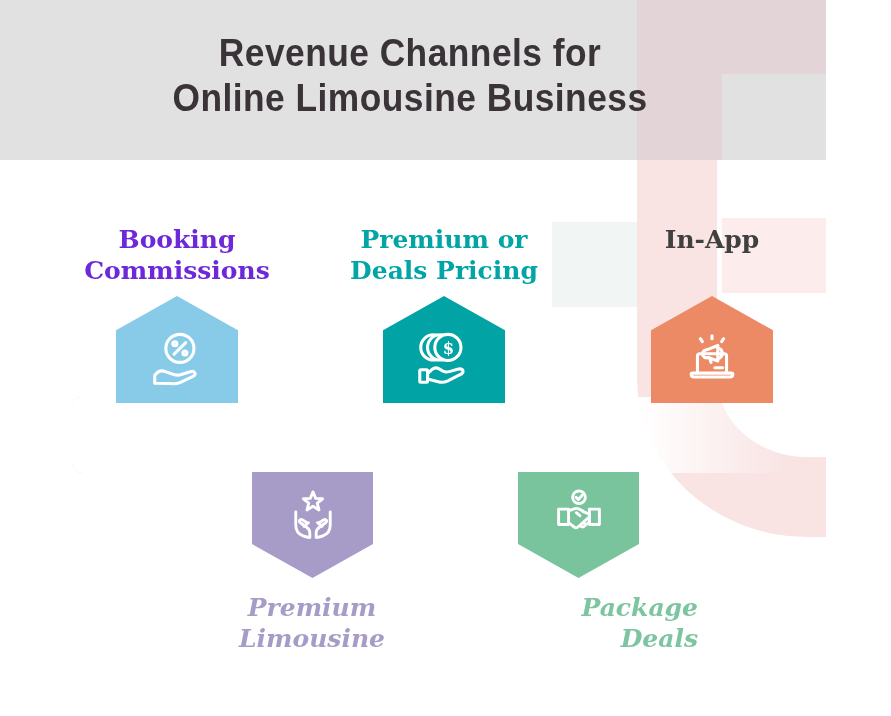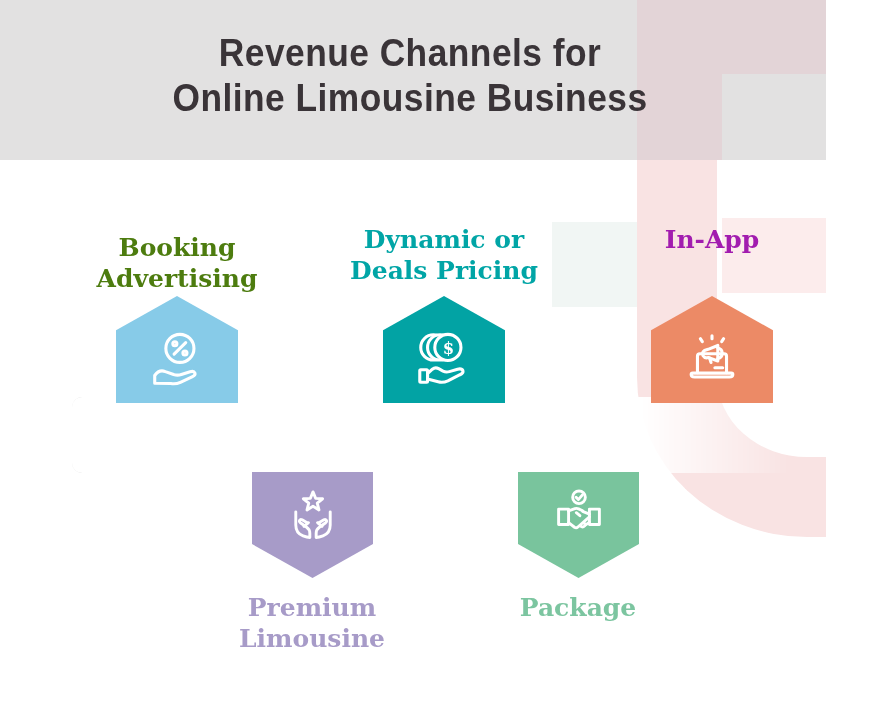--- a/index.html
+++ b/index.html
@@ -50,21 +50,21 @@
   .pent svg { position:absolute; left:50%; transform:translateX(-50%); }
   .pent.up svg   { top:33px;  width:62px; height:62px; }
   .pent.down svg { top:14px;  width:58px; height:58px; }
 
   
   .lbl {
     position:absolute; width:240px; text-align:center; z-index:3;
     font-family:"DejaVu Serif", serif; font-weight:bold;
     font-size:25px; line-height:31px;
   }
-  .lbl.top { top:224px; } .lbl.bottom { top:592px; }
+  .lbl.top { top:224px; } .lbl.bottom { top:592px;font-style:italic; }
   .t1 { left:57px; } .t2 { left:324px; } .t3 { left:592px; }
   .b4 { left:192px; } .b5 { left:458px; }
 
   svg .stroke { fill:none; stroke:#ffffff; stroke-width:3.2;
                 stroke-linecap:round; stroke-linejoin:round; }
   svg .coin   { fill:currentColor; stroke:#ffffff; stroke-width:3.2; }
 </style>
 </head>
 <body>
 
@@ -78,29 +78,29 @@
   <div class="abs decor tile-pale-pink"></div>
   <div class="abs decor decor-ring"></div>
 
   <div class="abs title">
     <div>Revenue Channels for</div>
     <div>Online Limousine Business</div>
   </div>
 
   <div class="abs bar"></div>
 
-  <div class="lbl top t1" style="color: #4d7c0f; margin-top: 8px;">
+  <div class="lbl top t1" style="color: #6d28d9;">
     <div>Booking</div>
-    <div>Advertising</div>
+    <div>Commissions</div>
   </div>
   <div class="lbl top t2" style="color: rgb(1, 165, 166);">
-    <div>Dynamic or</div>
+    <div>Premium or</div>
     <div>Deals Pricing</div>
   </div>
-  <div class="lbl top t3" style="color: #a21caf;">
+  <div class="lbl top t3" style="color: #404040;">
     <div>In-App</div>
   </div>
 
   <div class="pent up c1" style="background-color: rgb(135, 203, 232); color: rgb(135, 203, 232);">
     <svg viewBox="0 0 64 64">
       <circle class="stroke" cx="35" cy="20" r="14.5"></circle>
       <line class="stroke" x1="29" y1="26" x2="41" y2="14"></line>
       <circle class="stroke" cx="29.8" cy="15.2" r="2.1"></circle>
       <circle class="stroke" cx="40.2" cy="24.8" r="2.1"></circle>
       <path class="stroke" d="M9 56 L9 48 Q13.5 41.5 20 44 L28.5 47 Q32.5 48.2 36.5 47 L45.5 44.2 Q49.5 43 50.5 45.4 Q51.3 47.6 47.5 49.4 L35.5 55 Q30.5 57.3 25.5 56.2 Z"></path>
@@ -158,17 +158,18 @@
       <path class="stroke" d="M33.5 44 Q36 46.2 38 44.2 L39.5 42.5"></path>
       <path class="stroke" d="M37.5 41 Q40 43.2 42 41.2 L43.2 39.8"></path>
       <path class="stroke" d="M29 29.5 L33 32.8"></path>
     </svg>
   </div>
 
   <div class="lbl bottom b4" style="color: rgb(167, 155, 200);">
     <div>Premium</div>
     <div>Limousine</div>
   </div>
-  <div class="lbl bottom b5" style="color: rgb(124, 197, 160);">
+  <div class="lbl bottom b5" style="color: rgb(124, 197, 160); text-align: right;">
     <div>Package</div>
+    <div>Deals</div>
   </div>
 
 </div>
 
 </body></html>

